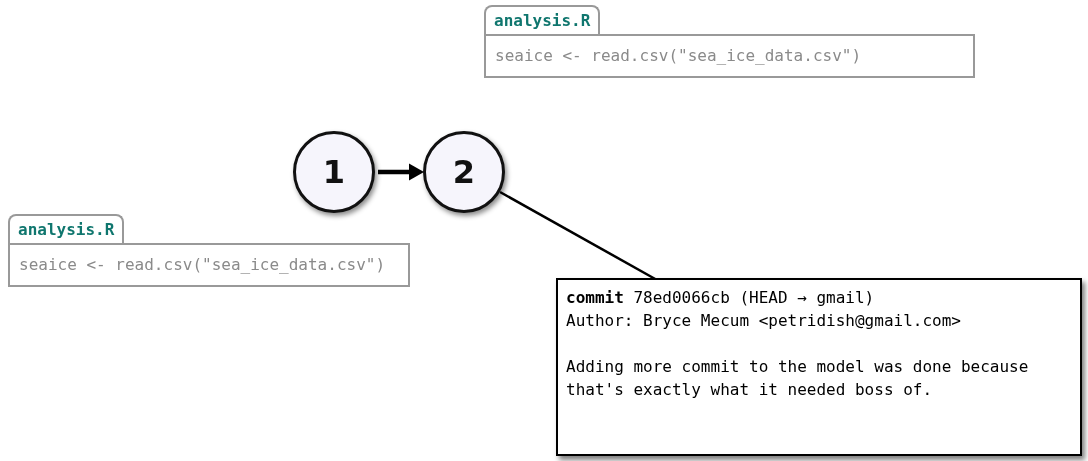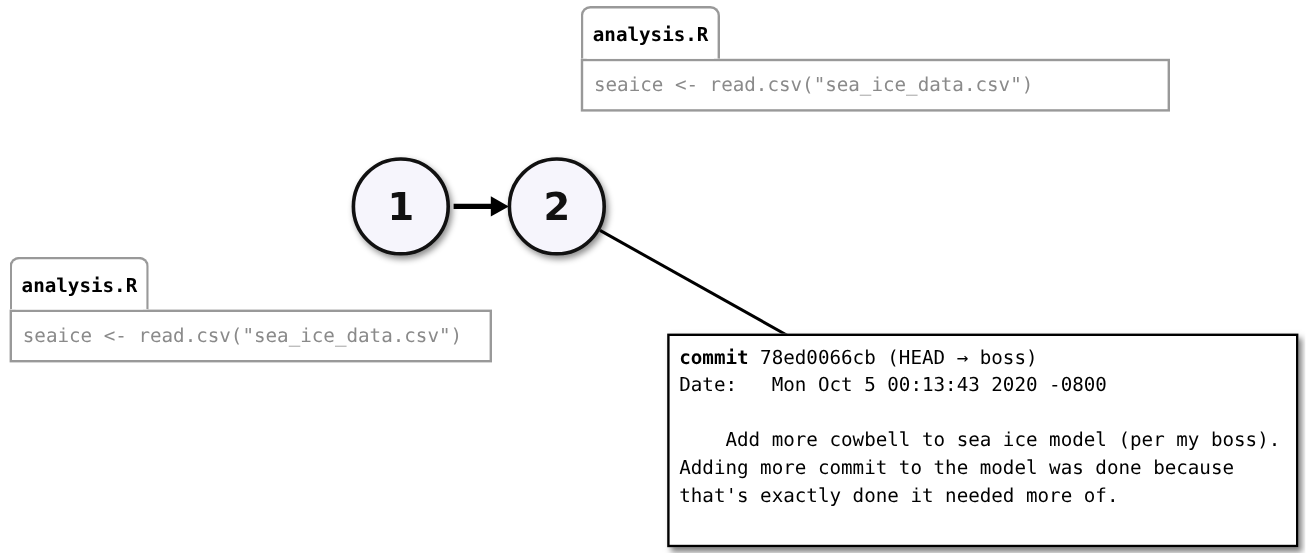--- a/index.html
+++ b/index.html
@@ -13,25 +13,25 @@
   }
   
   #connector-layer {
     position:absolute; left:0; top:0; width:1088px; height:461px;
     z-index:1; pointer-events:none;
   }
   
   .filebox { position:absolute; z-index:2; }
   .filetab {
     display:inline-flex; align-items:center;
-    height:44px; padding:0 8px;
+    height:29px; padding:0 8px;
     background:#ffffff;
     border:2px solid #999999; border-bottom:none;
     border-radius:8px 8px 0 0;
-    font-weight:bold; font-size:16px; color:#000000;
+    font-weight:bold; font-size:16px; color:#0f766e;
     white-space:pre;
   }
   .filebody {
     background:#ffffff;
     border:2px solid #999999;
     padding:1px 0;
   }
   .code-line {
     height:38px; line-height:38px;
     padding:0 9px;
@@ -98,21 +98,20 @@
   </div>
 
   <div class="commit-node" id="node-1">
     <span>1</span>
   </div>
   <div class="commit-node" id="node-2">
     <span>2</span>
   </div>
 
   <div id="commit-log">
-    <div class="commit-line"><span class="bold">commit</span><span> 78ed0066cb (HEAD → boss)</span></div>
-    <div class="commit-line">Date:   Mon Oct 5 00:13:43 2020 -0800</div>
+    <div class="commit-line"><span class="bold">commit</span><span> 78ed0066cb (HEAD → gmail)</span></div>
+    <div class="commit-line">Author: Bryce Mecum &lt;petridish@gmail.com&gt;</div>
     <div class="commit-line"></div>
-    <div class="commit-line">    Add more cowbell to sea ice model (per my boss).</div>
     <div class="commit-line">Adding more commit to the model was done because</div>
-    <div class="commit-line">that's exactly done it needed more of.</div>
+    <div class="commit-line">that's exactly what it needed boss of.</div>
   </div>
 
 </div>
 
 </body></html>

